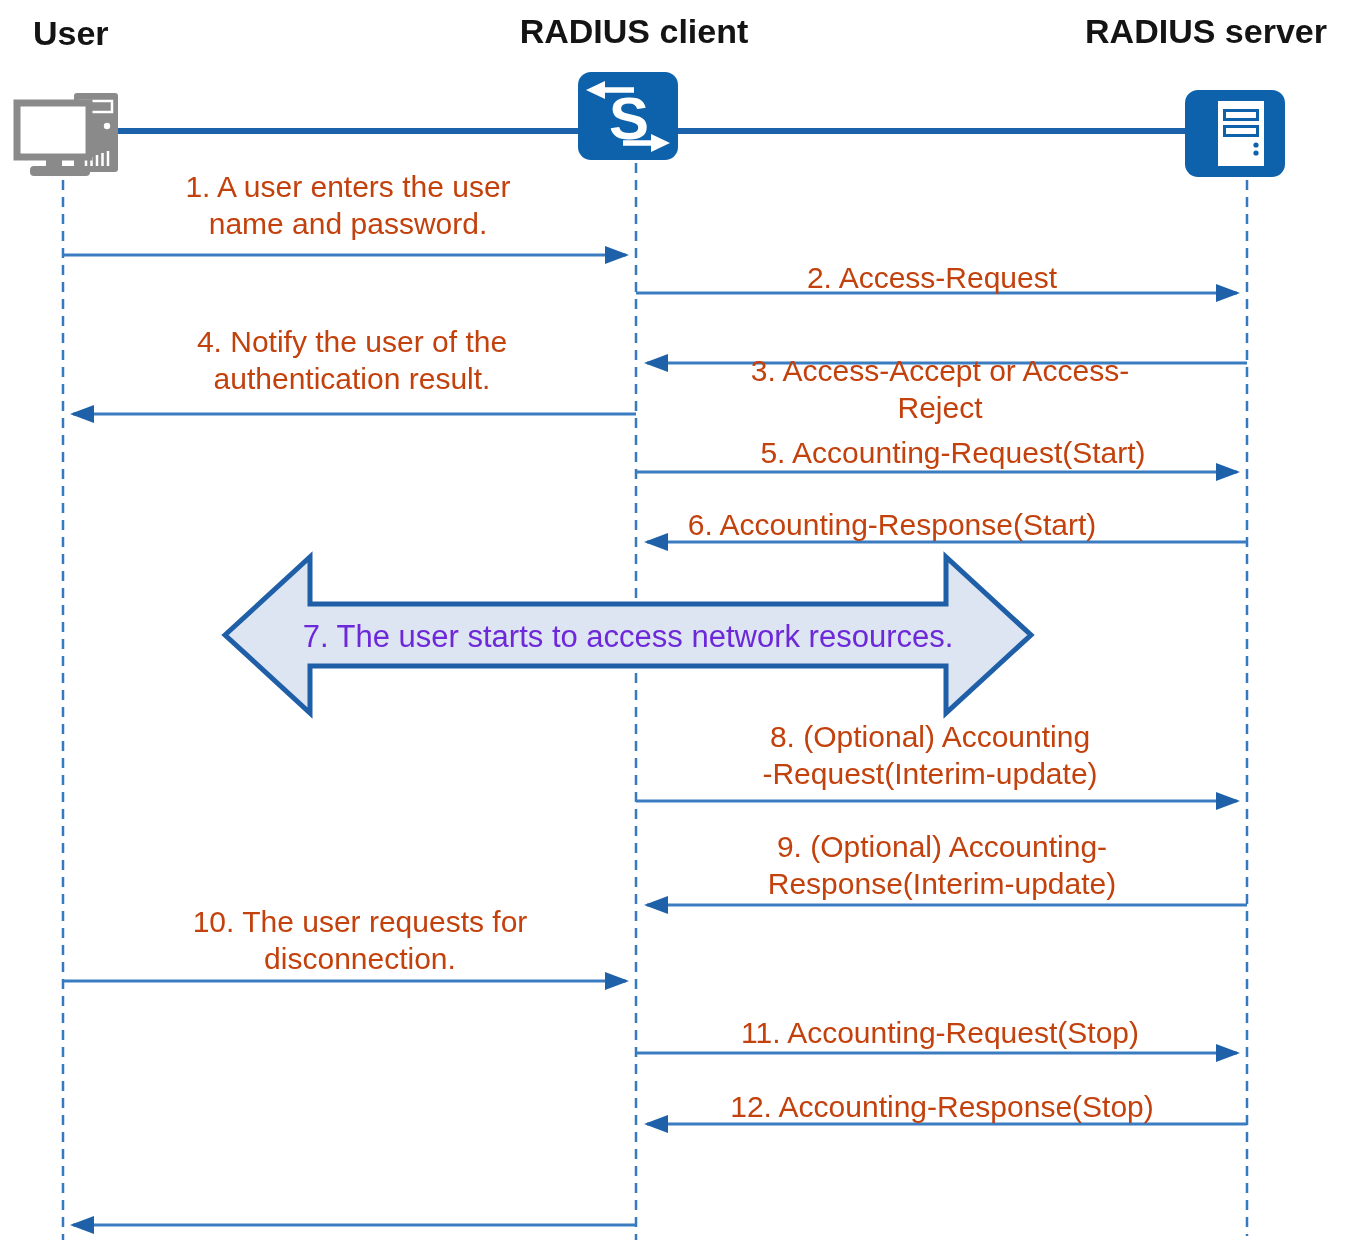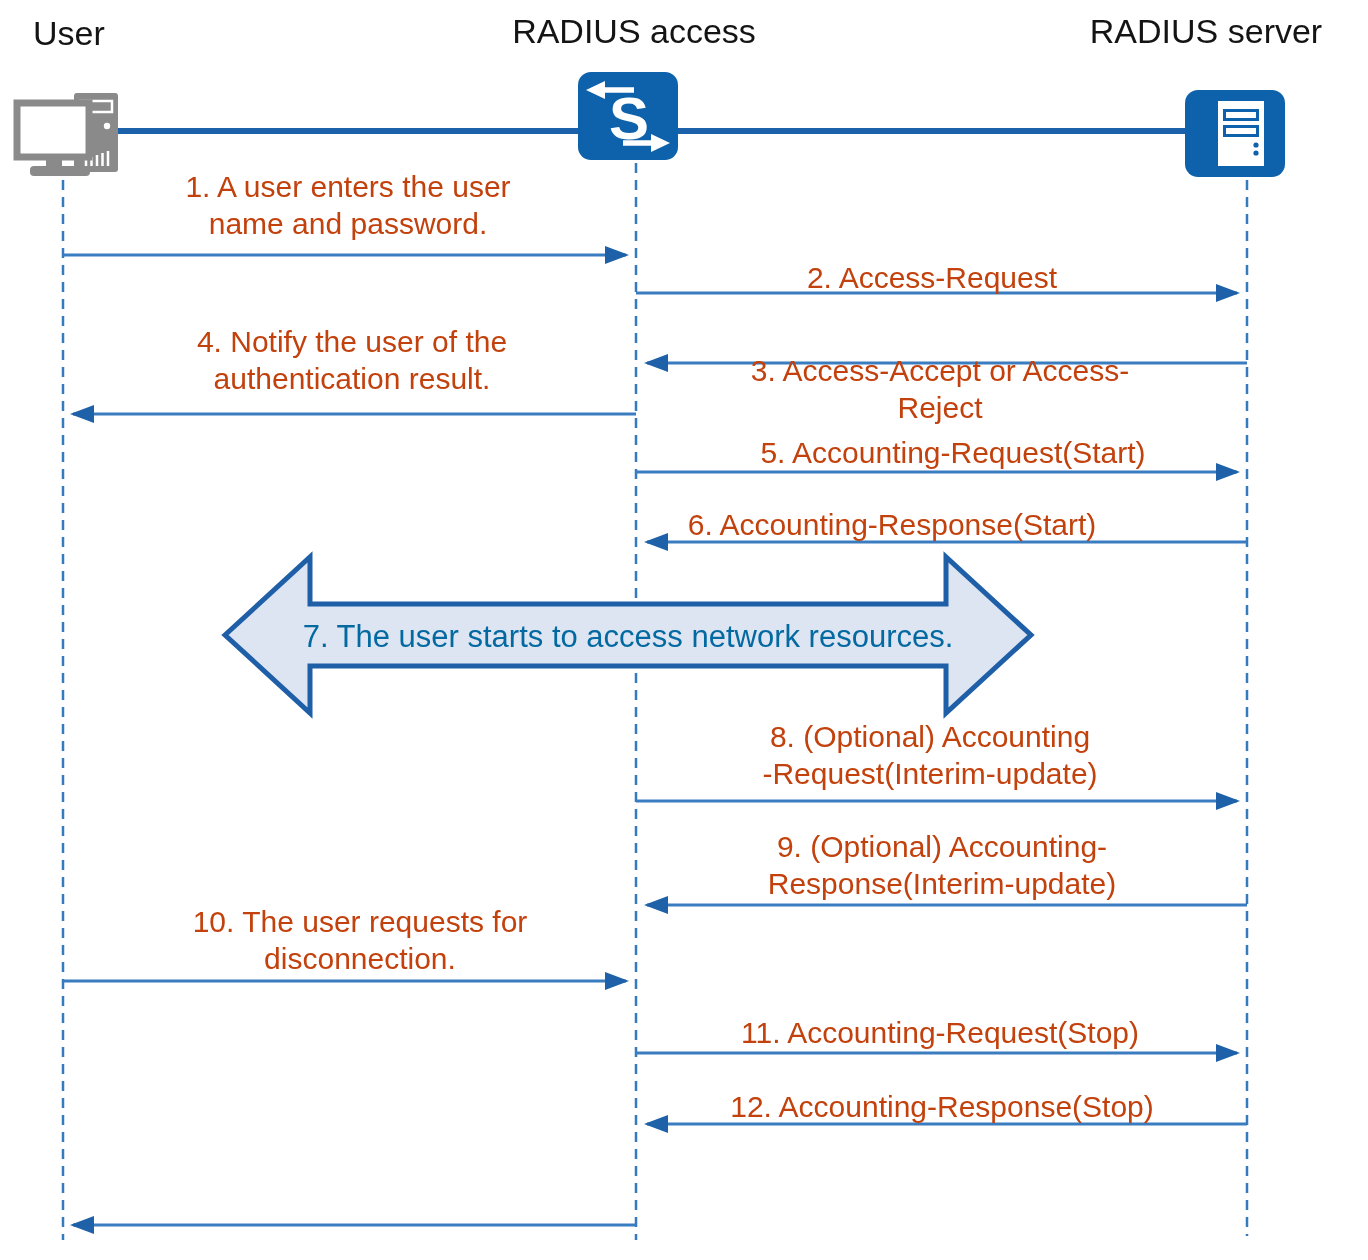--- a/index.html
+++ b/index.html
@@ -2,30 +2,30 @@
 <html><head>
 <meta charset="utf-8">
 <style>
   html,body{margin:0;padding:0;background:#ffffff;}
   .diagram{
     position:relative;width:1368px;height:1260px;background:#ffffff;
     font-family:"Liberation Sans",sans-serif;overflow:hidden;
   }
   .layer{position:absolute;left:0;top:0;width:1368px;height:1260px;}
   .actor-label{
-    position:absolute;font-weight:normal;font-size:34px;color:#141414;
+    position:absolute;font-weight:bold;font-size:34px;color:#141414;
     white-space:nowrap;
   }
   .actor-label.centered{transform:translateX(-50%);}
   .msg-label{
     position:absolute;transform:translateX(-50%);
     font-size:30px;line-height:37px;color:#c2410c;text-align:center;
     white-space:pre-line;
   }
-  .msg-label.in-arrow{font-size:31px;color:#0369a1;}
+  .msg-label.in-arrow{font-size:31px;color:#6d28d9;}
 </style>
 </head>
 <body>
 
 <div class="diagram">
 
   <svg class="layer" width="1368" height="1260" viewBox="0 0 1368 1260">
     <defs>
       <marker id="mh" markerWidth="26" markerHeight="20" refX="21" refY="9" orient="auto" markerUnits="userSpaceOnUse">
         <path d="M0,0 L24,9 L0,18 Z" fill="#1e61a9"></path>
@@ -82,21 +82,21 @@
       <rect x="1223" y="109" width="36" height="12" fill="#0e62ab"></rect>
       <rect x="1226" y="112" width="30" height="6" fill="#ffffff"></rect>
       <rect x="1223" y="125" width="36" height="12" fill="#0e62ab"></rect>
       <rect x="1226" y="128" width="30" height="6" fill="#ffffff"></rect>
       <circle cx="1256" cy="145" r="2.6" fill="#0e62ab"></circle>
       <circle cx="1256" cy="153" r="2.6" fill="#0e62ab"></circle>
     </g>
   </svg>
 
   <div class="actor-label" style="left:33px;top:14px;">User</div>
-  <div class="actor-label centered" style="left:634px;top:12px;">RADIUS access</div>
+  <div class="actor-label centered" style="left:634px;top:12px;">RADIUS client</div>
   <div class="actor-label centered" style="left:1206px;top:12px;">RADIUS server</div>
 
   <div class="msg-label" style="left:348px;top:168px;">1. A user enters the user
 name and password.</div>
   <div class="msg-label" style="left:932px;top:259px;">2. Access-Request</div>
   <div class="msg-label" style="left:940px;top:317px;margin-top:35px;">3. Access-Accept or Access-Reject</div>
   <div class="msg-label" style="left:352px;top:323px;">4. Notify the user of the
 authentication result.</div>
   <div class="msg-label" style="left:940px;top:434px;margin-left:13px;">5. Accounting-Request(Start)</div>
   <div class="msg-label" style="left:892px;top:506px;text-align:center;">6. Accounting-Response(Start)</div>

